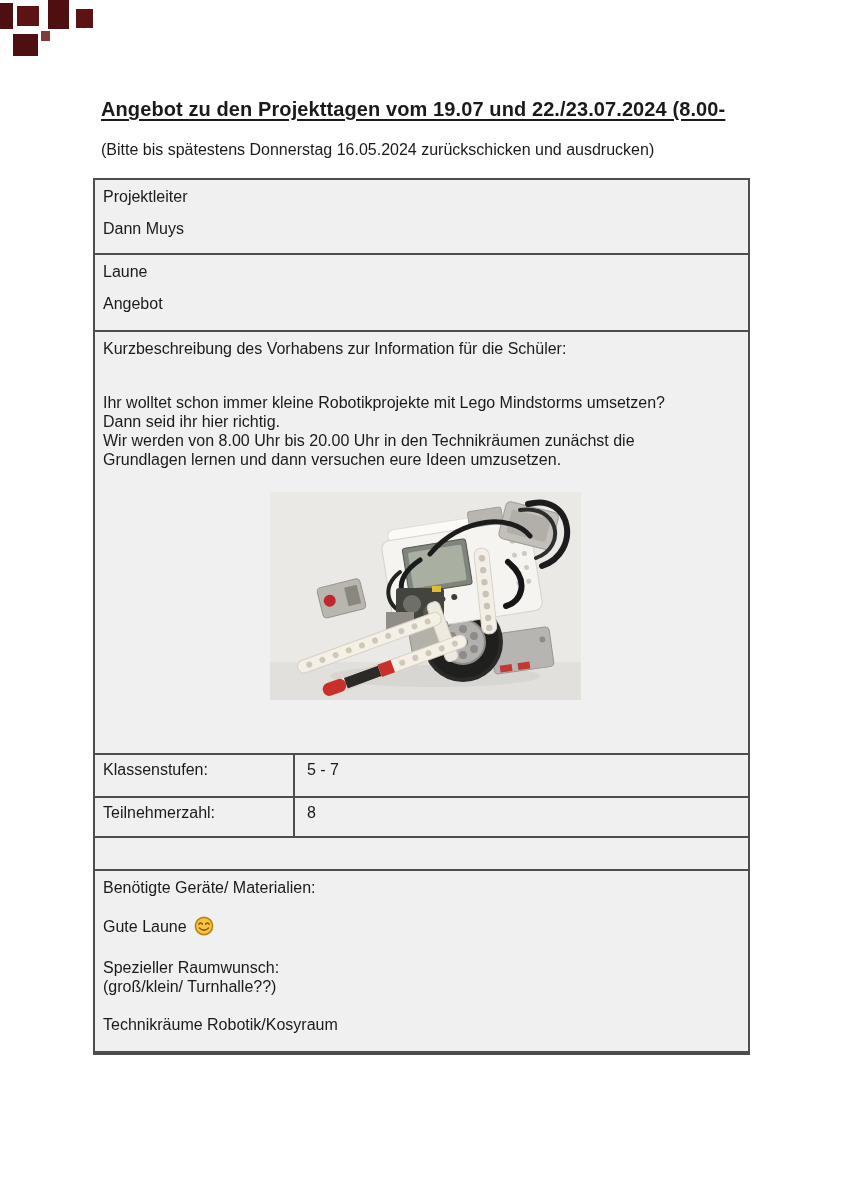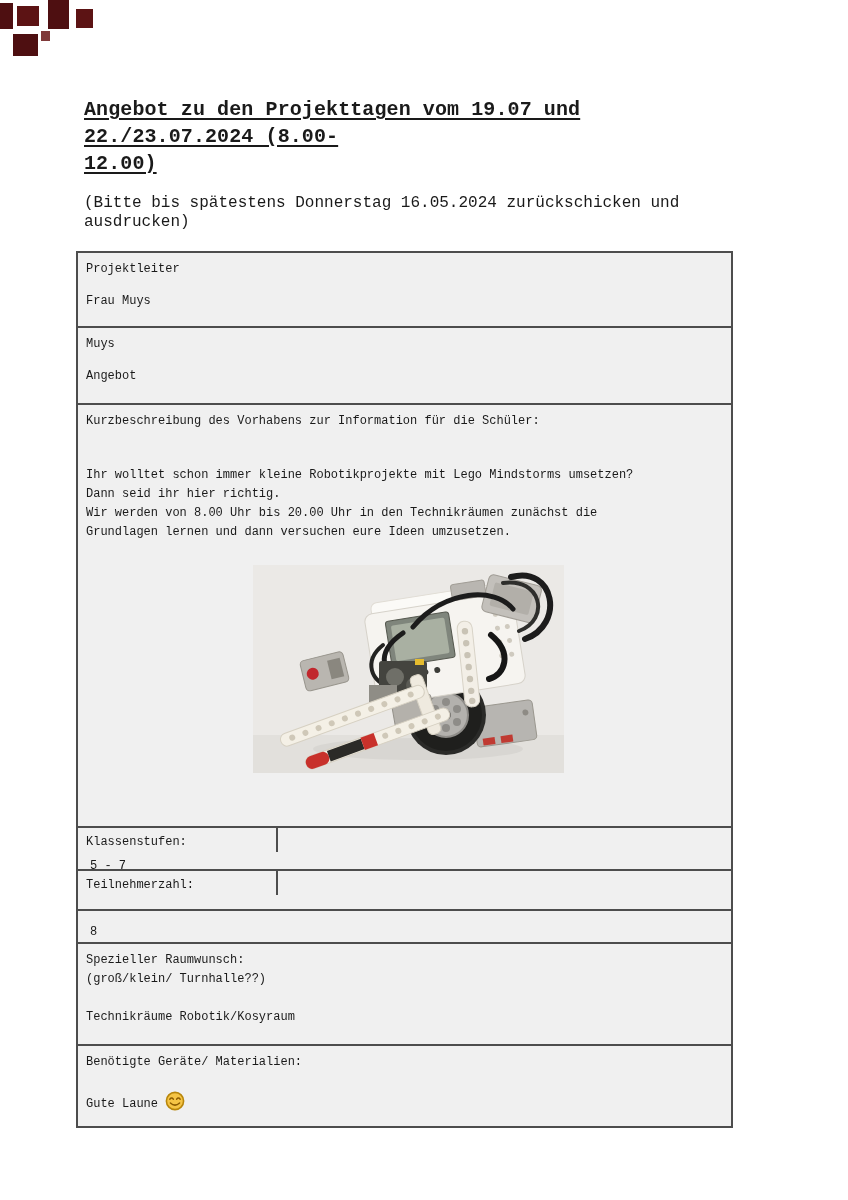--- a/index.html
+++ b/index.html
@@ -7,58 +7,58 @@
     width:848px;height:1200px;background:#ffffff;
     font-family:"Liberation Sans","DejaVu Sans",sans-serif;
     color:#1a1a1a;position:relative;overflow:hidden;
     -webkit-font-smoothing:antialiased;
   }
   .page{position:absolute;inset:0;}
 
   
   .corner-marks{position:absolute;left:0;top:0;width:100px;height:62px;}
 
-  .content{position:absolute;left:76px;top:96px;width:657px;font-family:Liberation Mono, monospace;}
+  .content{position:absolute;left:93px;top:96px;width:657px;}
 
   .title{
     font-size:20px;font-weight:bold;line-height:27px;
     text-decoration:underline;text-underline-offset:3px;
     padding-left:8px;letter-spacing:0.1px;
   }
   .title .tline{display:block;}
   .subtitle{
     font-size:16px;line-height:19px;padding-left:8px;margin-top:17px;
   }
 
   .tbl{
     margin-top:19px;width:657px;box-sizing:border-box;
     border:2px solid #4d4d4d;background:#f0f0f0;
   }
   .t-row{
     box-sizing:border-box;border-bottom:2px solid #4d4d4d;
-    font-size:12px;line-height:19px;position:relative;
+    font-size:16px;line-height:19px;position:relative;
   }
   .t-row.last{border-bottom:none;}
   .pad{padding:7px 10px 0 8px;}
   .spacer13{height:13px;}
   .spacer19{height:19px;}
   .spacer35{height:35px;}
   .preline{white-space:pre-line;}
 
   .r1{height:75px;}
   .r2{height:77px;}
   .r3{height:423px;}
   .r4{height:43px;}
-  .r5{height:40px;gap:23px;}
+  .r5{height:40px;}
   .r6{height:47px;}
   .r7{height:33px;}
   .r8{height:102px;}
   .r9{height:80px;}
 
-  .two-col{display:flex;flex-direction:column;}
+  .two-col{display:flex;}
   .col-label{
     width:200px;box-sizing:border-box;border-right:2px solid #4d4d4d;
     padding:5px 10px 0 8px;flex:0 0 auto;
   }
   .col-value{flex:1 1 auto;padding:5px 10px 0 12px;}
 
   .photo-wrap{margin-left:167px;margin-top:23px;width:311px;height:208px;}
   .photo-wrap svg{display:block;}
 
   .smiley{
@@ -78,38 +78,37 @@
     <rect x="48" y="0" width="21" height="29" fill="#4e0f11"></rect>
     <rect x="76" y="9" width="17" height="19" fill="#5c1314"></rect>
     <rect x="13" y="34" width="25" height="22" fill="#4e0f11"></rect>
     <rect x="41" y="31" width="9" height="10" fill="#6a1717" opacity="0.85"></rect>
   </svg>
 
   <div class="content">
 
     <div class="title">
       <span class="tline">Angebot zu den Projekttagen vom 19.07 und 22./23.07.2024 (8.00-</span>
-      <span class="tline">12.00)</span>
     </div>
 
     <div class="subtitle">(Bitte bis spätestens Donnerstag 16.05.2024 zurückschicken und ausdrucken)</div>
 
     <div class="tbl">
 
       <div class="t-row r1">
         <div class="pad">
           <div>Projektleiter</div>
           <div class="spacer13"></div>
-          <div>Frau Muys</div>
+          <div>Dann Muys</div>
         </div>
       </div>
 
       <div class="t-row r2">
         <div class="pad">
-          <div>Muys</div>
+          <div>Laune</div>
           <div class="spacer13"></div>
           <div>Angebot</div>
         </div>
       </div>
 
       <div class="t-row r3">
         <div class="pad">
           <div>Kurzbeschreibung des Vorhabens zur Information für die Schüler:</div>
           <div class="spacer35"></div>
           <div class="preline">Ihr wolltet schon immer kleine Robotikprojekte mit Lego Mindstorms umsetzen?
@@ -254,39 +253,39 @@
       </div>
 
       <div class="t-row r5 two-col">
         <div class="col-label">Teilnehmerzahl:</div>
         <div class="col-value">8</div>
       </div>
 
 
       <div class="t-row r7"></div>
 
-      <div class="t-row r8">
-        <div class="pad preline">Spezieller Raumwunsch:
-(groß/klein/ Turnhalle??)
-
-Technikräume Robotik/Kosyraum</div>
-      </div>
-
       <div class="t-row r9 last">
         <div class="pad">
           <div>Benötigte Geräte/ Materialien:</div>
           <div class="spacer19"></div>
           <div class="gl-line">
             <span>Gute Laune</span><span class="smiley">
               <svg viewBox="0 0 20 20" width="20" height="20" xmlns="http://www.w3.org/2000/svg" aria-hidden="true">
                 <circle cx="10" cy="10" r="8.6" fill="#f5c445" stroke="#b8860b" stroke-width="1.6"></circle>
                 <path d="M4.8 8.2 Q6.6 5.9 8.4 8.2" fill="none" stroke="#8a5a00" stroke-width="1.4" stroke-linecap="round"></path>
                 <path d="M11.6 8.2 Q13.4 5.9 15.2 8.2" fill="none" stroke="#8a5a00" stroke-width="1.4" stroke-linecap="round"></path>
                 <path d="M5.4 12 Q10 16.2 14.6 12" fill="none" stroke="#8a5a00" stroke-width="1.5" stroke-linecap="round"></path>
               </svg>
             </span>
           </div>
         </div>
       </div>
 
+      <div class="t-row r8">
+        <div class="pad preline">Spezieller Raumwunsch:
+(groß/klein/ Turnhalle??)
+
+Technikräume Robotik/Kosyraum</div>
+      </div>
+
     </div>
   </div>
 </div>
 
 </body></html>

